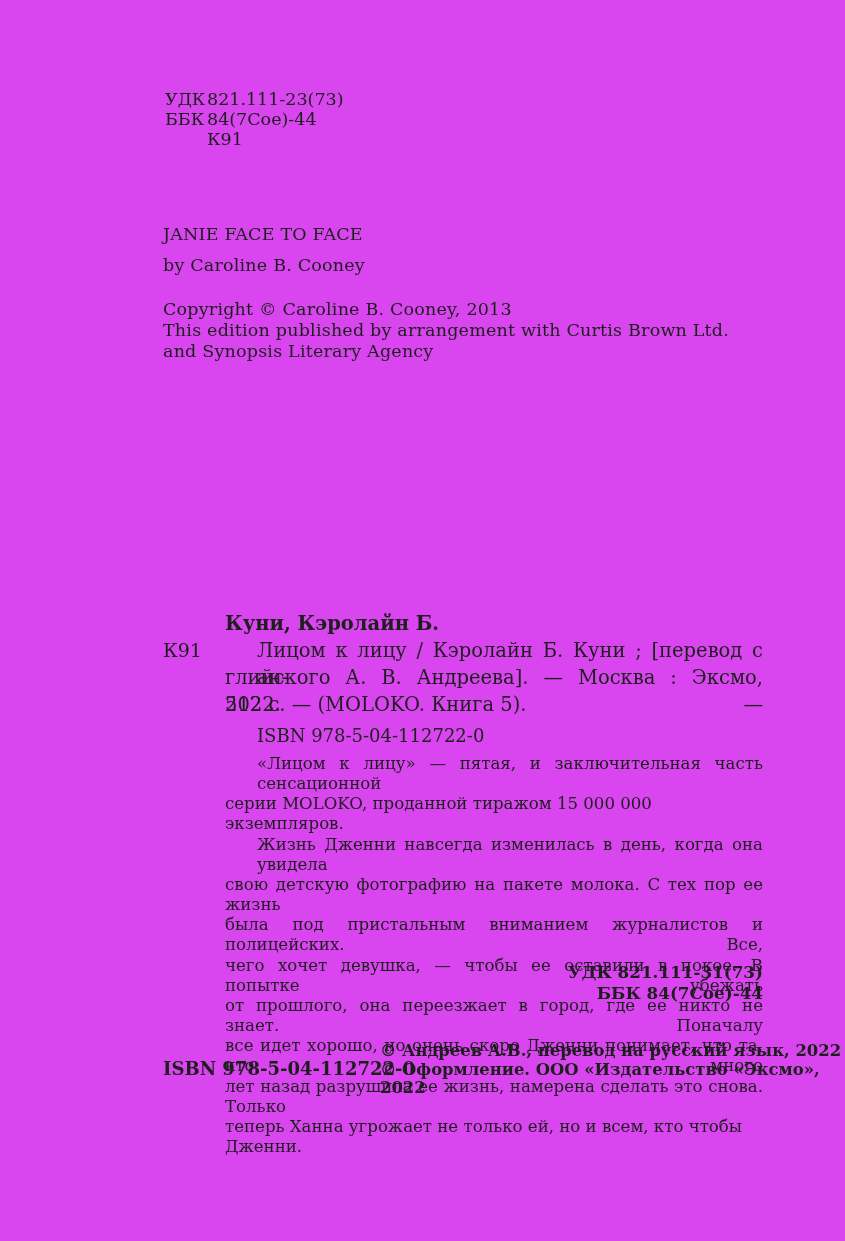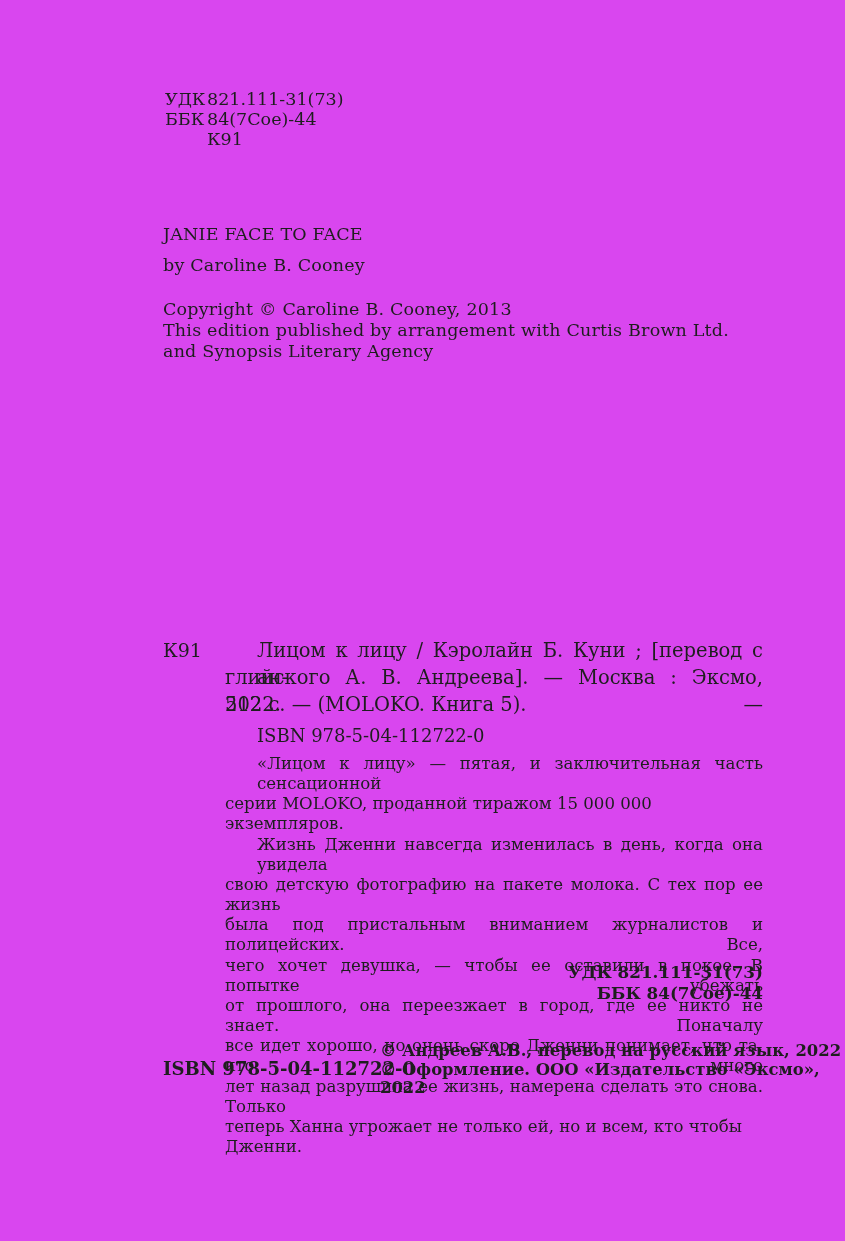--- a/index.html
+++ b/index.html
@@ -116,21 +116,21 @@
   }
 </style>
 </head>
 <body>
 
 <div class="page">
 
   <div class="class-top">
     <div class="row">
       <span class="lbl">УДК</span>
-      <span class="val">821.111-31(73)</span>
+      <span class="val">821.111-23(73)</span>
     </div>
     <div class="row">
       <span class="lbl">ББК</span>
       <span class="val">84(7Сое)-44</span>
     </div>
     <div class="row">
       <span class="lbl"></span>
       <span class="val">К91</span>
     </div>
   </div>
@@ -138,20 +138,21 @@
   <div class="title-block">
     <div class="book-title">JANIE FACE TO FACE</div>
     <div class="book-author">by Caroline B. Cooney</div>
     <div class="copyright-lines">
       <div>Copyright © Caroline B. Cooney, 2013</div>
       <div>This edition published by arrangement with Curtis Brown Ltd.</div>
       <div>and Synopsis Literary Agency</div>
     </div>
   </div>
 
+  <div class="biblio-heading">Куни, Кэролайн Б.</div>
   <div class="biblio-sign">К91</div>
   <div class="bline bline0 j">Лицом к лицу / Кэролайн Б. Куни ; [перевод с ан-</div>
   <div class="bline bline1 j">глийского А. В. Андреева]. — Москва : Эксмо, 2022. —</div>
   <div class="bline bline2">512 с. — (MOLOKO. Книга 5).</div>
   <div class="isbn-mid">ISBN 978-5-04-112722-0</div>
 
   <div class="annotation">
     <div class="aline j indent">«Лицом к лицу» — пятая, и заключительная часть сенсационной</div>
     <div class="aline">серии MOLOKO, проданной тиражом 15 000 000 экземпляров.</div>
     <div class="aline j indent">Жизнь Дженни навсегда изменилась в день, когда она увидела</div>

